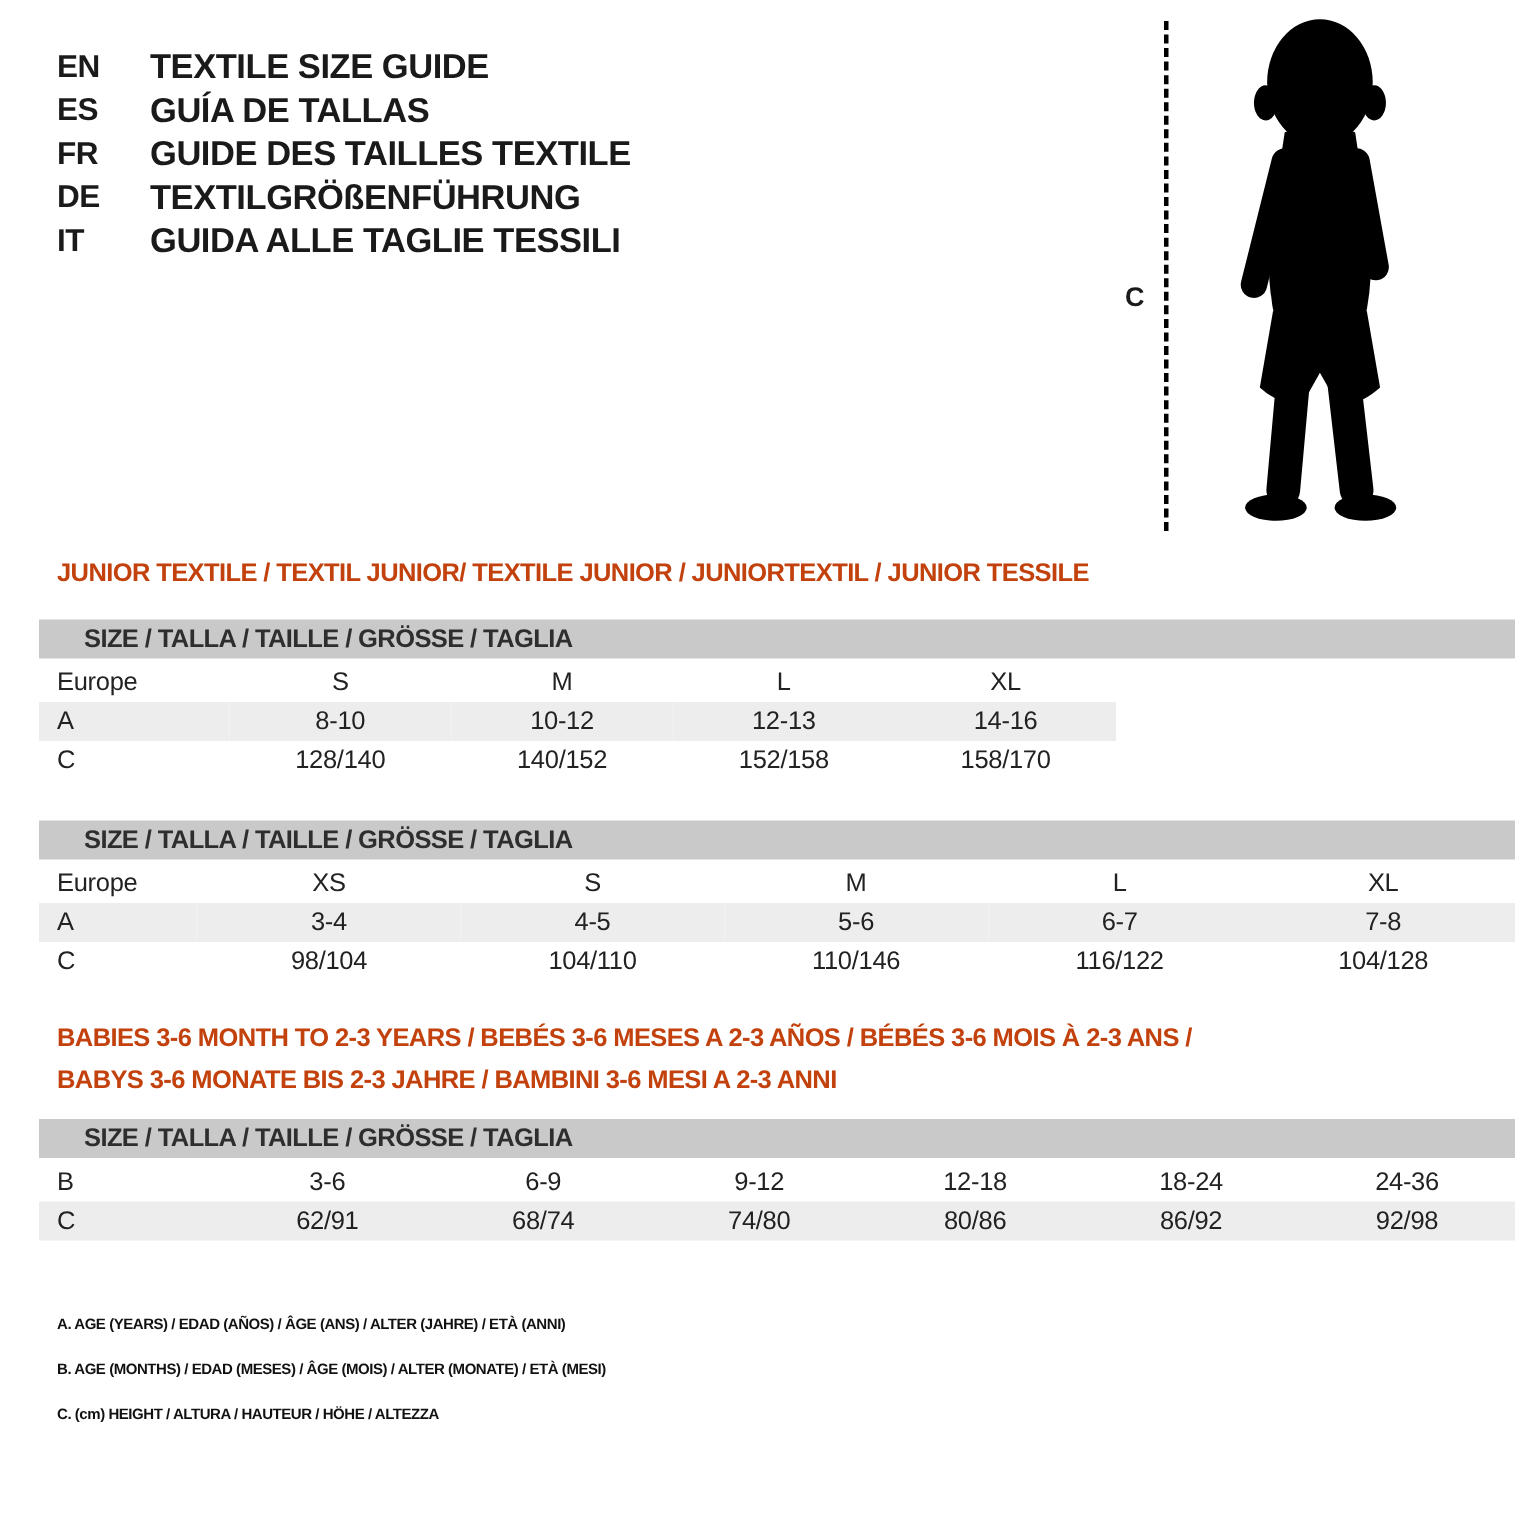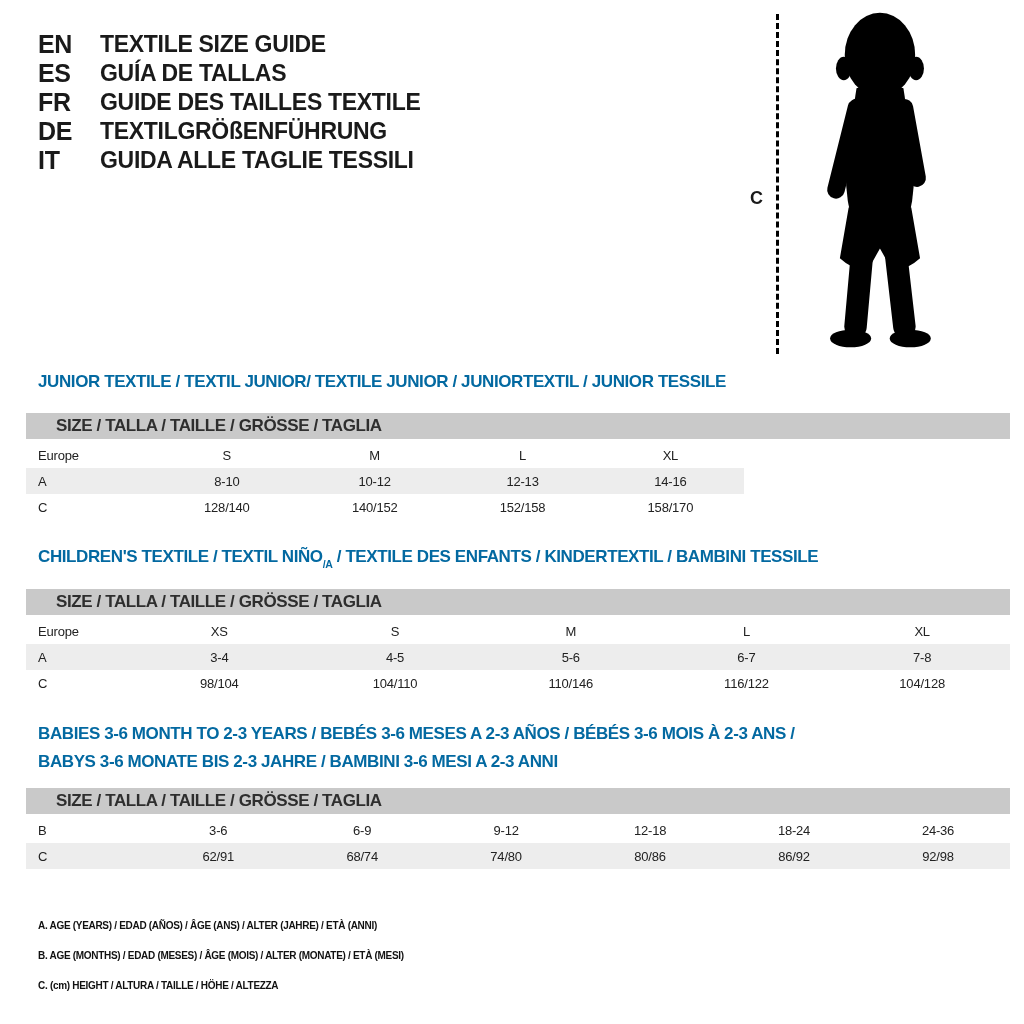--- a/index.html
+++ b/index.html
@@ -10,43 +10,43 @@
     padding:0 14px 0 26px;
     font-family:"Liberation Sans","DejaVu Sans",sans-serif;
     color:#1a1a1a;
     overflow:hidden;
     background:#ffffff;
   }
   
   .top{position:relative;height:362px;}
   .lang-list{padding-top:30px;padding-left:12px;}
   .lang-row{display:flex;line-height:29px;}
-  .lang-code{width:62px;font-weight:bold;font-size:25px;letter-spacing:-0.3px;}
+  .lang-code{width:62px;font-weight:bold;font-size:21px;letter-spacing:-0.3px;}
   .lang-label{font-weight:bold;font-size:23px;letter-spacing:-0.3px;}
   .figure-block{position:absolute;top:6px;right:30px;width:230px;height:352px;}
   .c-label{position:absolute;left:0;top:182px;font-weight:bold;font-size:18px;}
   .dash-line{position:absolute;left:26px;top:8px;height:340px;width:0;border-left:3px dashed #000;}
   .toddler{position:absolute;left:48px;top:0;}
   
   .section-heading{
     margin:0 0 0 12px;
-    font-size:17px;font-weight:bold;letter-spacing:-0.4px;color:#0369a1;
+    font-size:17px;font-weight:bold;letter-spacing:-0.4px;color:#c2410c;
   }
   .subA{font-size:0.62em;position:relative;top:2px;font-weight:bold;}
   .band{
     margin-top:21px;
     height:26px;line-height:26px;
     background:#c9c9c9;
     padding-left:30px;
     font-size:17px;font-weight:bold;letter-spacing:-0.4px;color:#2e2e2e;
   }
   table.size-table{border-collapse:collapse;table-layout:fixed;margin-top:3px;}
   table.size-table td{
     height:26px;padding:0;text-align:center;
-    font-size:13px;letter-spacing:-0.2px;color:#222;white-space:nowrap;
+    font-size:17px;letter-spacing:-0.2px;color:#222;white-space:nowrap;
   }
   table.size-table td.rowlabel{text-align:left;padding-left:12px;}
   tr.shaded td{background:#ededed;}
   .t-junior{width:73%;}
   .t-junior td.rowlabel{width:16%;}
   .t-wide{width:100%;}
   .t-children td.rowlabel{width:9.5%;}
   .t-babies td.rowlabel{width:11%;}
   .sec-junior{margin-top:10px;}
   .sec-children{margin-top:27px;}
@@ -131,21 +131,20 @@
         <td>128/140</td>
         <td>140/152</td>
         <td>152/158</td>
         <td>158/170</td>
       </tr>
     </tbody>
       </table>
   </section>
 
   <section class="sec-children">
-    <h2 class="section-heading"><span>CHILDREN'S TEXTILE / TEXTIL NIÑO</span><sub class="subA">/A</sub><span> / TEXTILE DES ENFANTS / KINDERTEXTIL / BAMBINI TESSILE</span></h2>
     <div class="band">SIZE / TALLA / TAILLE / GRÖSSE / TAGLIA</div>
     <table class="size-table t-wide t-children">
       <tbody>
           <tr>
         <td class="rowlabel">Europe</td>
         <td>XS</td>
         <td>S</td>
         <td>M</td>
         <td>L</td>
         <td>XL</td>
@@ -194,16 +193,16 @@
         <td>86/92</td>
         <td>92/98</td>
       </tr>
     </tbody>
       </table>
   </section>
 
   <div class="footnotes">
     <div class="footnote">A. AGE (YEARS) / EDAD (AÑOS) / ÂGE (ANS) / ALTER (JAHRE) / ETÀ (ANNI)</div>
     <div class="footnote">B. AGE (MONTHS) / EDAD (MESES) / ÂGE (MOIS) / ALTER (MONATE) / ETÀ (MESI)</div>
-    <div class="footnote">C. (cm) HEIGHT / ALTURA / TAILLE / HÖHE / ALTEZZA</div>
+    <div class="footnote">C. (cm) HEIGHT / ALTURA / HAUTEUR / HÖHE / ALTEZZA</div>
   </div>
 
 </div>
 
 </body></html>

